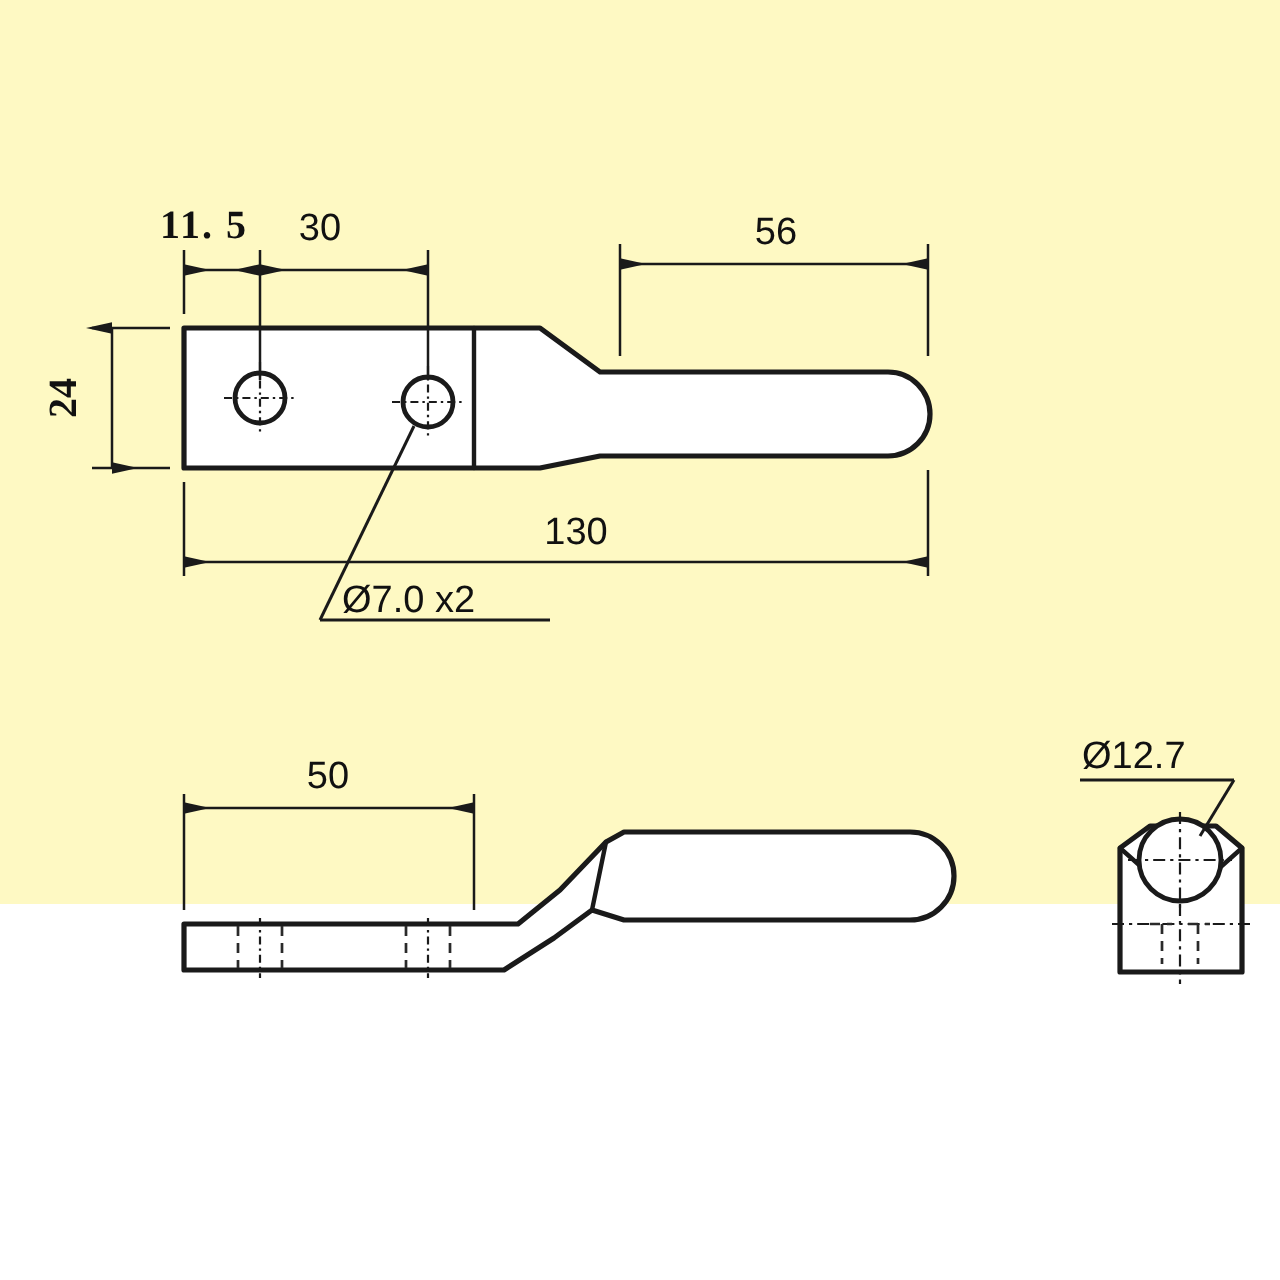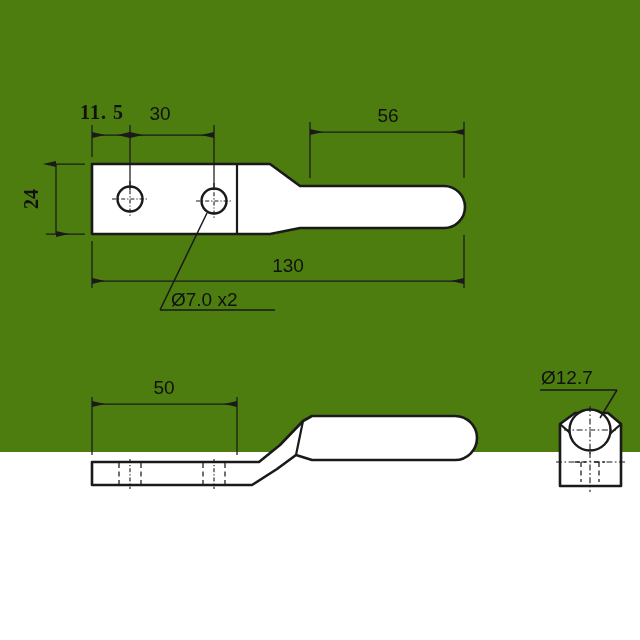--- a/index.html
+++ b/index.html
@@ -11,21 +11,21 @@
   body {
     width: 640px;
     height: 640px;
     overflow: hidden;
     font-family: "Liberation Sans", sans-serif;
   }
   #drawing-root {
     position: relative;
     width: 640px;
     height: 452px;
-    background: #4d7c0f;
+    background: #fef9c3;
   }
   svg#drawing-canvas {
     display: block;
     width: 640px;
     height: 640px;
   }
   .outline {
     fill: #ffffff;
     stroke: #1a1a1a;
     stroke-width: 2.6;

